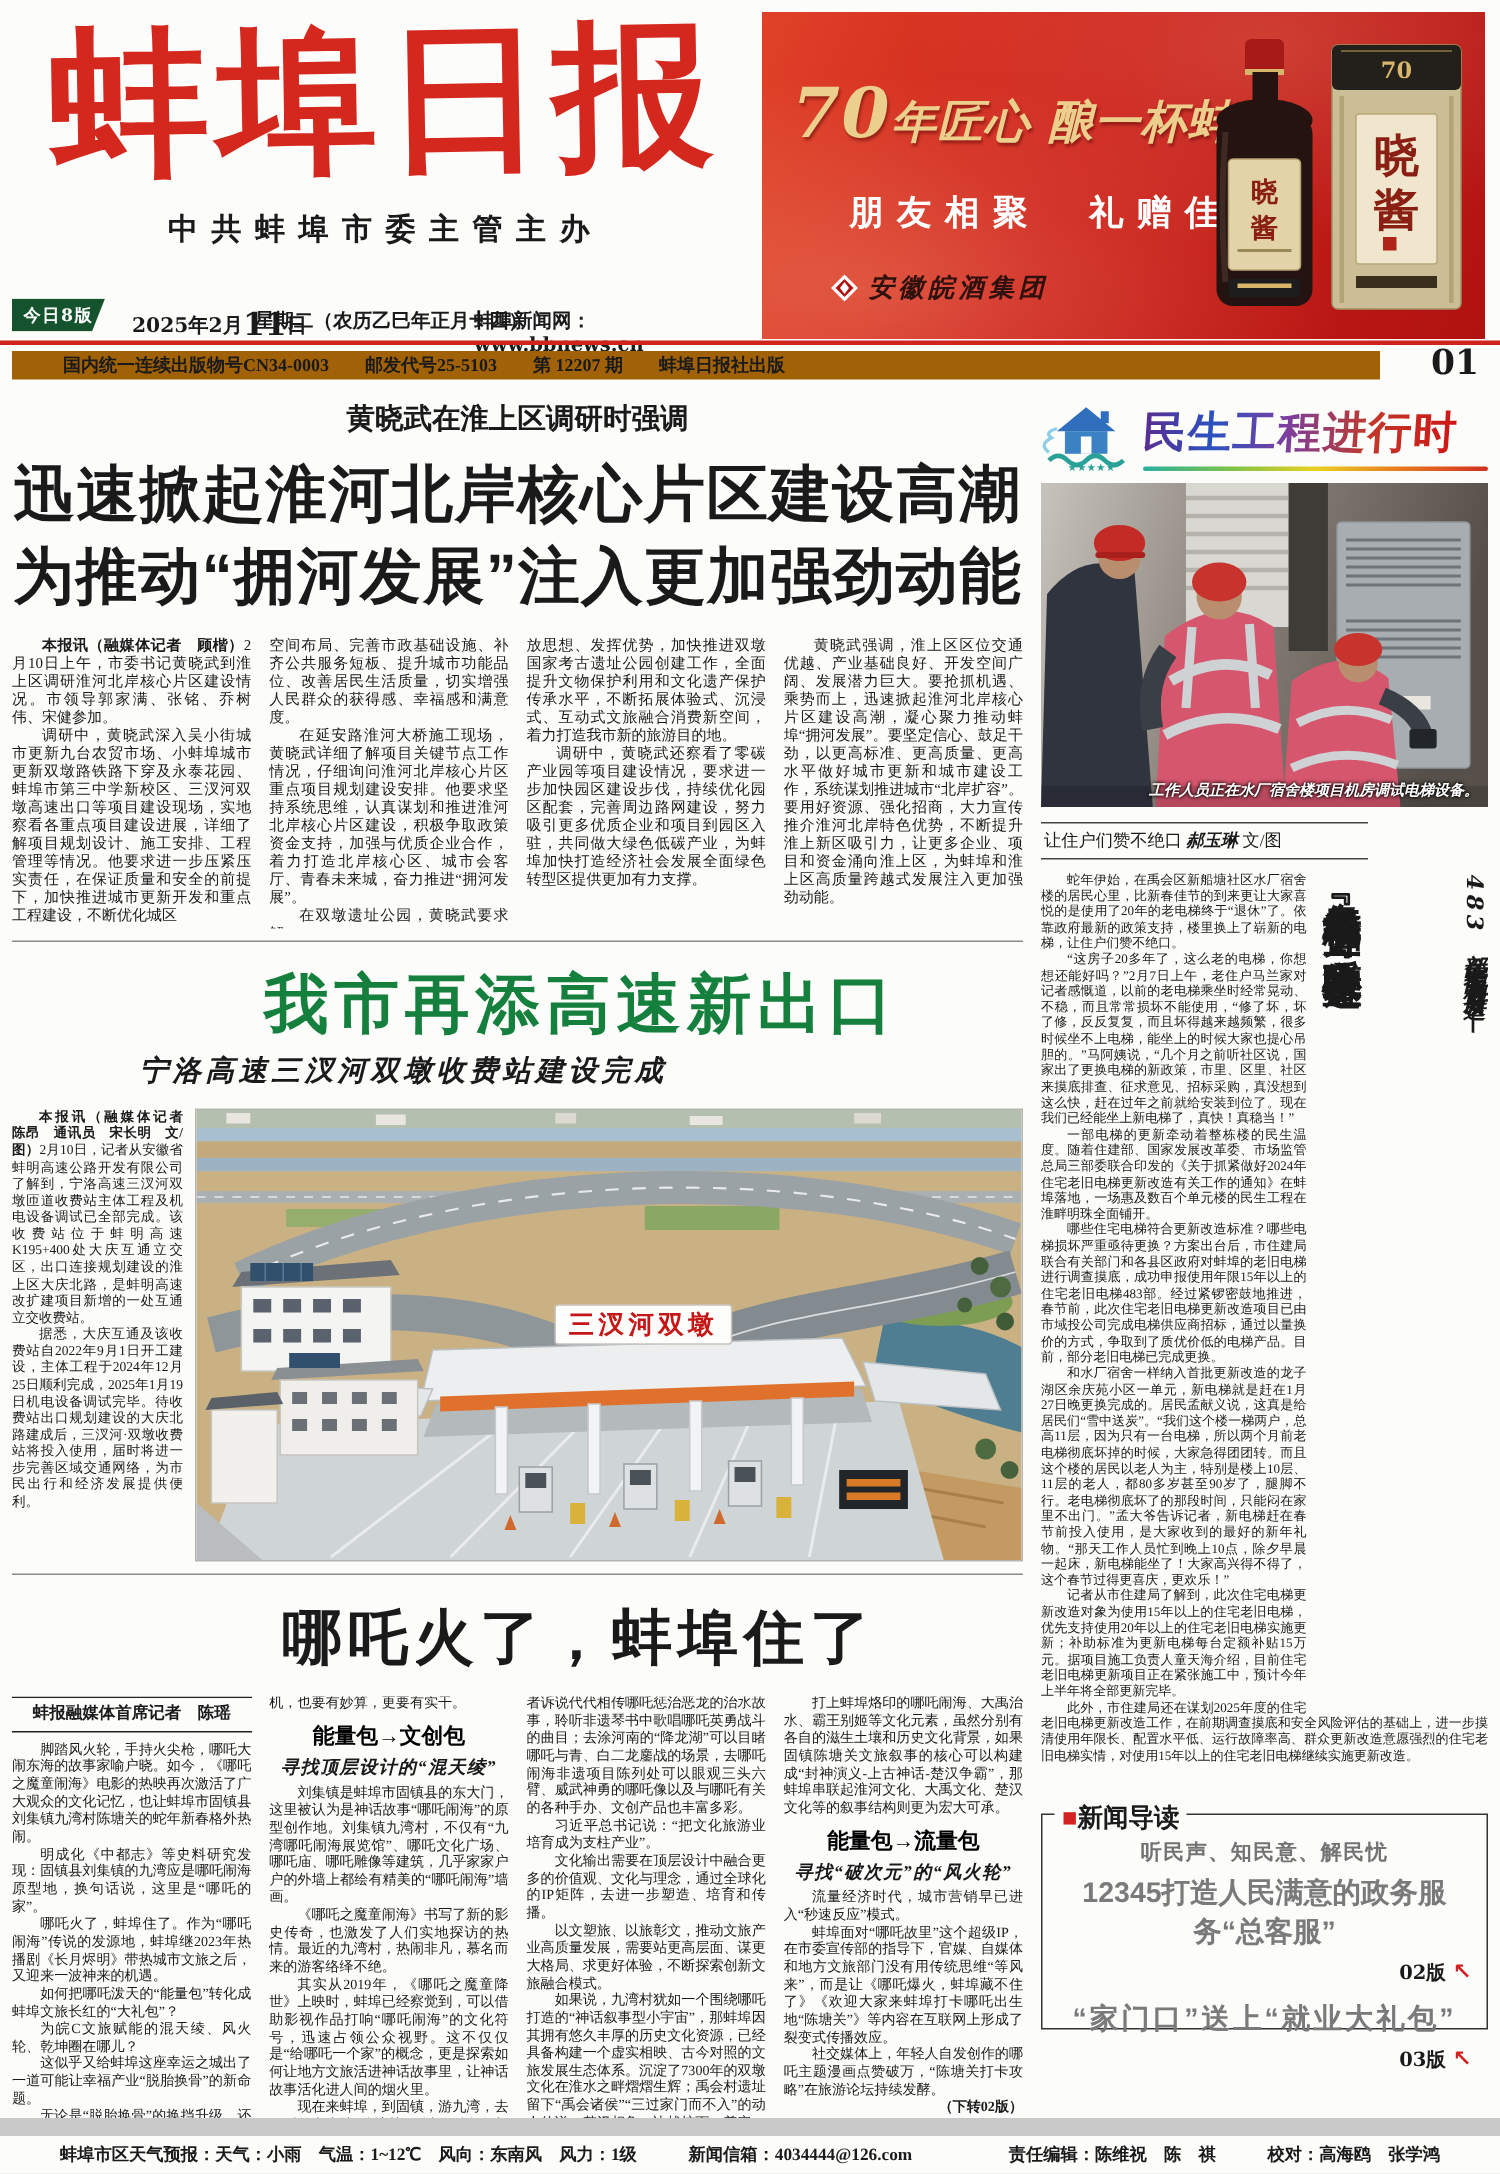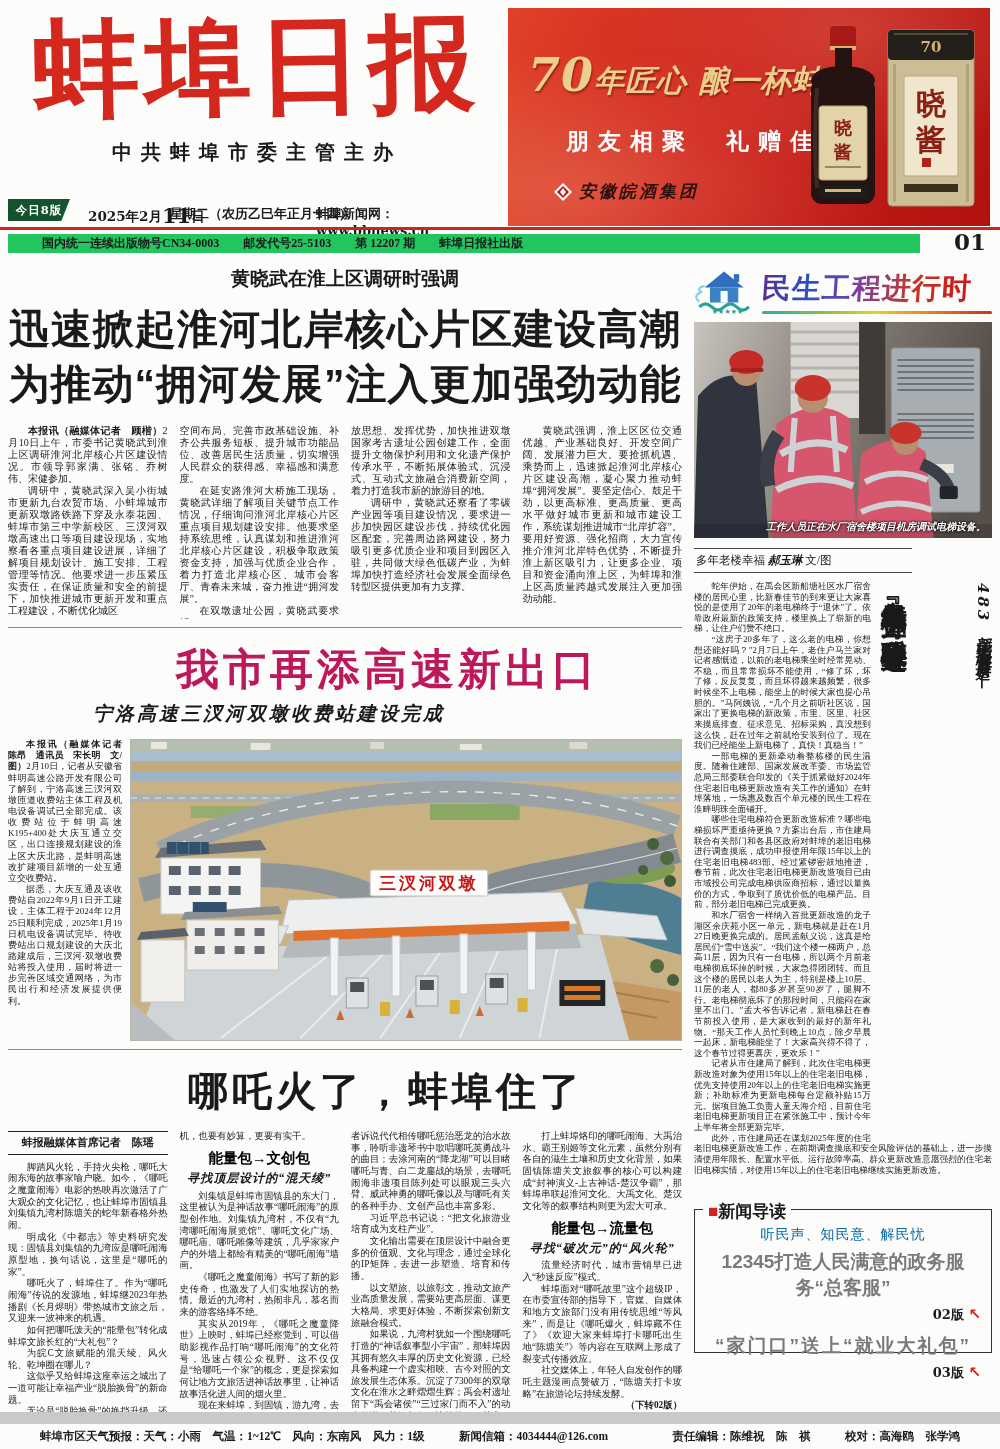--- a/index.html
+++ b/index.html
@@ -25,40 +25,40 @@
   .ad-art{position:absolute;right:8px;top:10px;}
   .date-row{position:absolute;top:198px;left:0;width:505px;height:26px;font-family:"DejaVu Serif",serif;}
   .ed-badge{position:absolute;left:8px;top:1px;width:62px;height:22px;background:#14532d;
             clip-path:polygon(0 0,100% 0,86% 100%,0 100%);color:#fff;font-weight:bold;
             font-size:11.5px;text-align:center;line-height:22px;letter-spacing:1px;}
   .d-date{position:absolute;left:88px;top:3px;font-weight:bold;font-size:13.5px;}
   .d-day{font-size:21px;position:relative;top:2px;font-family:"DejaVu Serif",serif;}
   .d-week{position:absolute;left:170px;top:7px;font-weight:bold;font-size:13px;}
   .d-web{position:absolute;left:316px;top:7px;font-weight:bold;font-size:13px;}
   .red-rule{position:absolute;top:227px;left:0;width:1000px;height:3px;background:#cf241c;}
-  .pub-bar{position:absolute;top:234px;left:8px;width:912px;height:19px;background:#22c55e;
+  .pub-bar{position:absolute;top:234px;left:8px;width:912px;height:19px;background:#a16207;
            font-weight:bold;font-size:12px;line-height:19px;padding-left:34px;box-sizing:border-box;}
   .page-num{position:absolute;top:228px;right:14px;font-family:"DejaVu Serif",serif;font-weight:bold;font-size:23px;}
   
   .content{position:absolute;top:262px;left:8px;width:984px;display:flex;gap:12px;}
   .main-left{width:674px;}
   .sidebar{width:298px;}
   p{margin:0;text-indent:2em;}
   p.cont{text-indent:0;}
   .tag{font-weight:bold;}
   .iby{font-weight:bold;}
   
   .lead-kicker{text-align:center;font-size:19px;font-weight:bold;margin:4px 0 10px;}
   .lead-h{font-family:"Liberation Sans",sans-serif;font-weight:900;font-size:41px;
           line-height:1.33;text-align:center;letter-spacing:1px;}
   .lead-cols{display:flex;gap:12px;margin-top:14px;height:194px;overflow:hidden;}
   .lead-cols .col{flex:1;font-size:10px;line-height:1.2;text-align:justify;}
   .rule{border-top:1px solid #8a8a8a;margin-top:8px;}
   
-  .hw-h{margin:13px 0 2px 85px;text-align:center;color:#be185d;font-family:"Liberation Sans",sans-serif;
+  .hw-h{margin:13px 0 2px 85px;text-align:center;color:#15803d;font-family:"Liberation Sans",sans-serif;
         font-weight:900;font-size:43px;letter-spacing:4px;}
   .hw-s{margin-left:85px;text-align:left;font-size:19px;font-weight:bold;font-style:italic;letter-spacing:3px;}
   .hw-row{display:flex;gap:8px;margin-top:12px;}
   .hw-text{width:114px;min-width:114px;font-size:9px;line-height:1.24;height:302px;overflow:hidden;text-align:justify;}
   .hw-photo{flex:1;height:302px;border:1px solid #b5b5b0;box-sizing:border-box;}
   
   .nz-h{margin:14px 0 0 180px;font-family:"DejaVu Serif",serif;font-weight:bold;font-size:40px;letter-spacing:4px;}
   .nz-cols{display:flex;gap:12px;margin-top:12px;height:288px;overflow:hidden;font-size:9.4px;line-height:1.24;text-align:justify;}
   .nz-cols .col{flex:1;}
   .nz-byline{border-top:1.5px solid #222;border-bottom:1.5px solid #222;padding:4px 0;
@@ -86,21 +86,21 @@
   .v-float{float:right;width:116px;height:558px;display:flex;justify-content:space-between;padding-left:5px;}
   .v-head{writing-mode:vertical-rl;font-family:"DejaVu Serif",serif;font-weight:bold;
           font-size:26px;letter-spacing:1px;line-height:1.4;}
   .v-kicker{writing-mode:vertical-rl;font-family:"DejaVu Serif",serif;font-weight:bold;
             font-size:15px;letter-spacing:3px;padding-top:2px;font-style:italic;}
   .sb-text p{font-size:8.7px;line-height:1.22;text-align:justify;}
   .news-guide{margin-top:14px;border:1.5px solid #333;position:relative;padding:16px 10px 8px;height:118px;}
   .ng-label{position:absolute;top:-10px;left:8px;background:#fcfcfa;padding:0 5px;
             font-family:"Liberation Sans",sans-serif;font-weight:bold;font-size:17px;}
   .sq{color:#d42222;}
-  .ng-k{text-align:center;color:#0369a1;font-family:"Liberation Sans",sans-serif;font-weight:normal;font-size:14px;letter-spacing:1px;}
+  .ng-k{text-align:center;color:#737373;font-family:"Liberation Sans",sans-serif;font-weight:bold;font-size:14px;letter-spacing:1px;}
   .ng-t1{text-align:center;color:#7a7a7a;font-family:"Liberation Sans",sans-serif;font-weight:900;font-size:19px;margin-top:5px;}
   .ng-p{text-align:right;font-family:"DejaVu Serif",serif;font-weight:bold;font-size:13px;margin-top:4px;}
   .arrow{color:#d42222;font-size:15px;font-family:"DejaVu Sans",sans-serif;}
   .ng-t2{text-align:center;color:#7a7a7a;font-family:"Liberation Sans",sans-serif;font-weight:900;font-size:19px;margin-top:9px;letter-spacing:2px;}
   
   .footer-bar{position:absolute;top:1412px;left:0;width:1000px;height:12px;background:#c9c9c9;}
   .footer-text{position:absolute;top:1429px;left:40px;right:40px;display:flex;
                justify-content:space-between;font-size:11.5px;font-weight:bold;}
 </style>
 </head>
@@ -421,21 +421,21 @@
             <ellipse cx="210" cy="111" rx="16" ry="11" fill="#c8332e"></ellipse>
             <path d="M226,142 Q250,152 254,170" stroke="#3a3e46" stroke-width="12" fill="none"></path>
             <rect x="244" y="164" width="18" height="13" rx="2" fill="#22252a"></rect>
           </g>
           <rect y="202" width="296" height="14" fill="#000" opacity="0.14"></rect>
         </svg>
         <div class="w-caption">工作人员正在水厂宿舍楼项目机房调试电梯设备。</div>
       </div>
 
       <div class="sb-byline">
-        <span>多年老楼幸福</span>
+        <span>让住户们赞不绝口</span>
         <span class="nm">郝玉琳</span>
         <span>文/图</span>
       </div>
 
       <div class="sb-article">
         <div class="v-float">
           <div class="v-head">多年老楼幸福『梯』升　暖心政策『一键直达』</div>
           <div class="v-kicker">483部住宅老旧电梯更新改造——</div>
         </div>
         <div class="sb-text">

